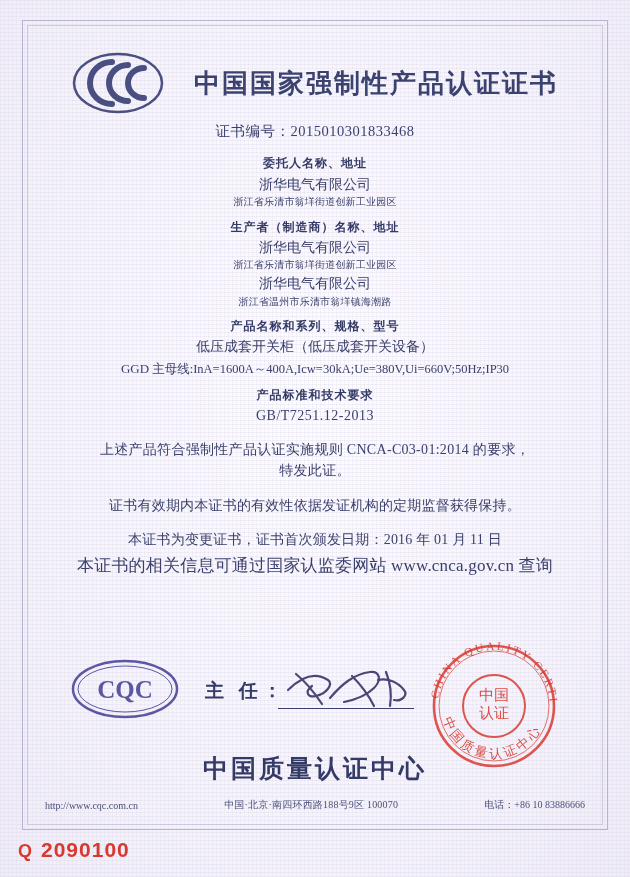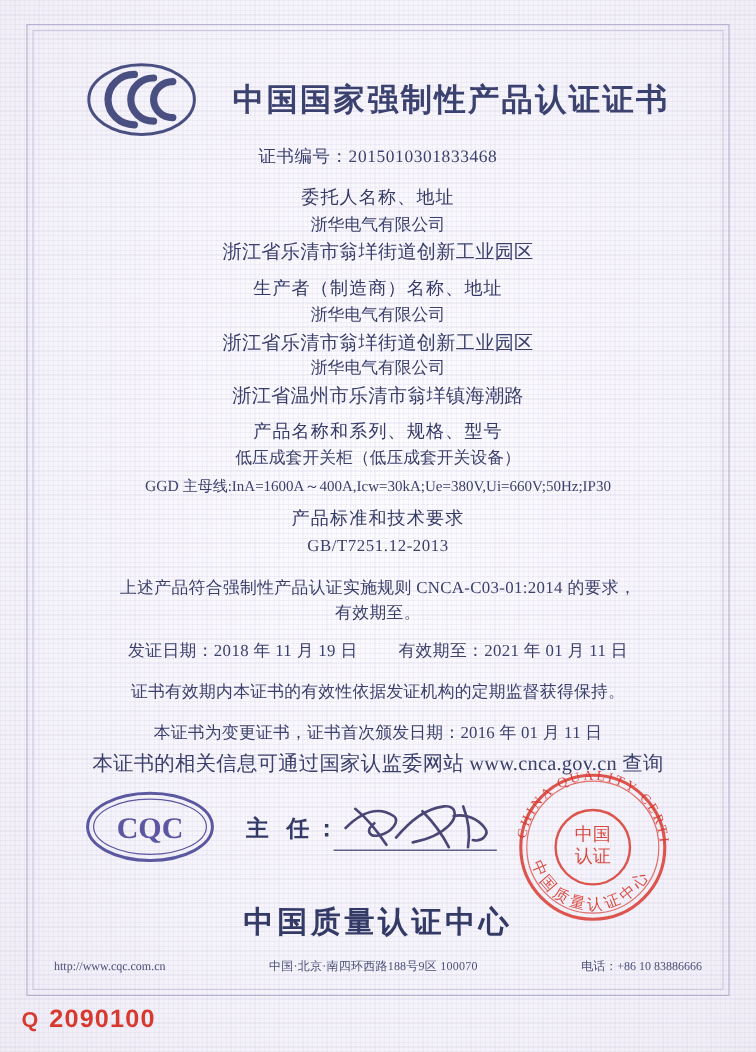--- a/index.html
+++ b/index.html
@@ -78,35 +78,36 @@
   }
   .line { line-height: 1.34; }
 
   .cert-no {
     font-size: 14.5px;
     letter-spacing: 0.5px;
     margin-bottom: 14px;
     color: #3a3f6b;
   }
   .field-label {
-    font-size: 15px;
-    font-weight: normal;
+    font-size: 12px;
+    font-weight: bold;
     letter-spacing: 1px;
     margin-top: 9px;
     margin-bottom: 4px;
     color: #343a66;
   }
   .field-value {
     font-size: 14px;
     color: #3a3f6b;
     margin-bottom: 2px;
   }
   .field-value.small {
-    font-size: 16px;
+    font-size: 10px;
     letter-spacing: 0.2px;
+    font-family: Liberation Mono, monospace;
   }
   .spec-line {
     font-size: 12.5px;
     margin-top: 3px;
     margin-bottom: 2px;
   }
   .spec-line .model { font-size: 13px; }
   .standard-value {
     font-size: 14px;
     letter-spacing: 0.5px;
@@ -269,26 +270,23 @@
     <div class="spec-line line">
       <span class="model">GGD</span>
       <span>主母线:InA=1600A～400A,Icw=30kA;Ue=380V,Ui=660V;50Hz;IP30</span>
     </div>
 
     <div class="field-label line">产品标准和技术要求</div>
     <div class="field-value standard-value line">GB/T7251.12-2013</div>
 
     <div class="statement">
       <span>上述产品符合强制性产品认证实施规则 CNCA-C03-01:2014 的要求，</span>
-      <span class="second">有效期至。</span>
-    </div>
-
-    <div class="dates">
-      <span>发证日期：</span><span>2018 年 11 月 19 日</span><span class="gap"></span><span>有效期至：</span><span>2021 年 01 月 11 日</span>
-    </div>
+      <span class="second">特发此证。</span>
+    </div>
+
 
     <div class="note">证书有效期内本证书的有效性依据发证机构的定期监督获得保持。</div>
 
     <div class="note">
       <span>本证书为变更证书，证书首次颁发日期：</span><span>2016 年 01 月 11 日</span>
     </div>
 
     <div class="note-small">本证书的相关信息可通过国家认监委网站 www.cnca.gov.cn 查询</div>
   </div>
 

